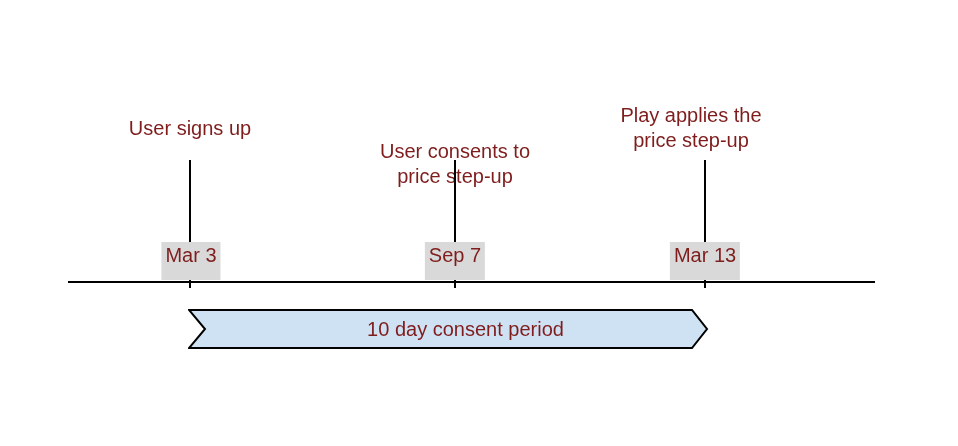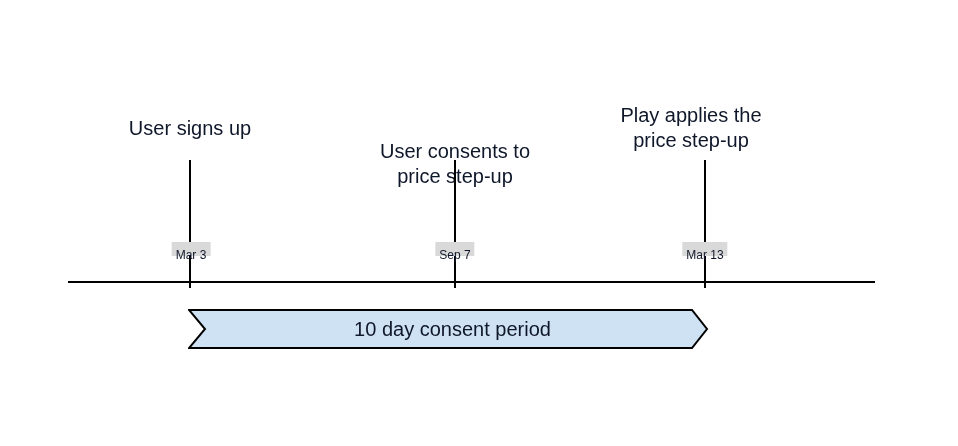--- a/index.html
+++ b/index.html
@@ -7,21 +7,21 @@
     padding: 0;
     background: #ffffff;
   }
   .canvas {
     position: relative;
     width: 958px;
     height: 446px;
     background: #ffffff;
     overflow: hidden;
     font-family: "Liberation Sans", sans-serif;
-    color: #0f172a;
+    color: #7f1d1d;
   }
 
   
   .axis {
     position: absolute;
     left: 68px;
     top: 281px;
     width: 807px;
     height: 2px;
     background: #000000;
@@ -56,43 +56,43 @@
   .event-label.e1 { left: 20px; }   
   .event-label.e2 { left: 285px; margin-top: 36px; }  
   .event-label.e3 { left: 521px; }  
 
   
   .date-chip {
     position: absolute;
     top: 242px;
     transform: translateX(-50%);
     background: #d9d9d9;
-    font-size: 12px;
+    font-size: 20px;
     line-height: 26px;
-    height: 14px;
+    height: 38px;
     padding: 0 4px;
     white-space: nowrap;
   }
   .date-chip.d1 { left: 191px; }
   .date-chip.d2 { left: 455px; }
   .date-chip.d3 { left: 705px; }
 
   
   .banner {
     position: absolute;
     left: 188px;
     top: 309px;
     width: 521px;
     height: 40px;
   }
   .banner svg { display: block; }
   .banner polygon { stroke: #000000; stroke-width: 2; stroke-linejoin: miter; }
   .banner-text {
     position: absolute;
-    left: 4px;
+    left: 17px;
     top: 0;
     width: 521px;
     height: 40px;
     display: flex;
     align-items: center;
     justify-content: center;
     font-size: 20px;
     white-space: nowrap;
     text-align: center;
   }

